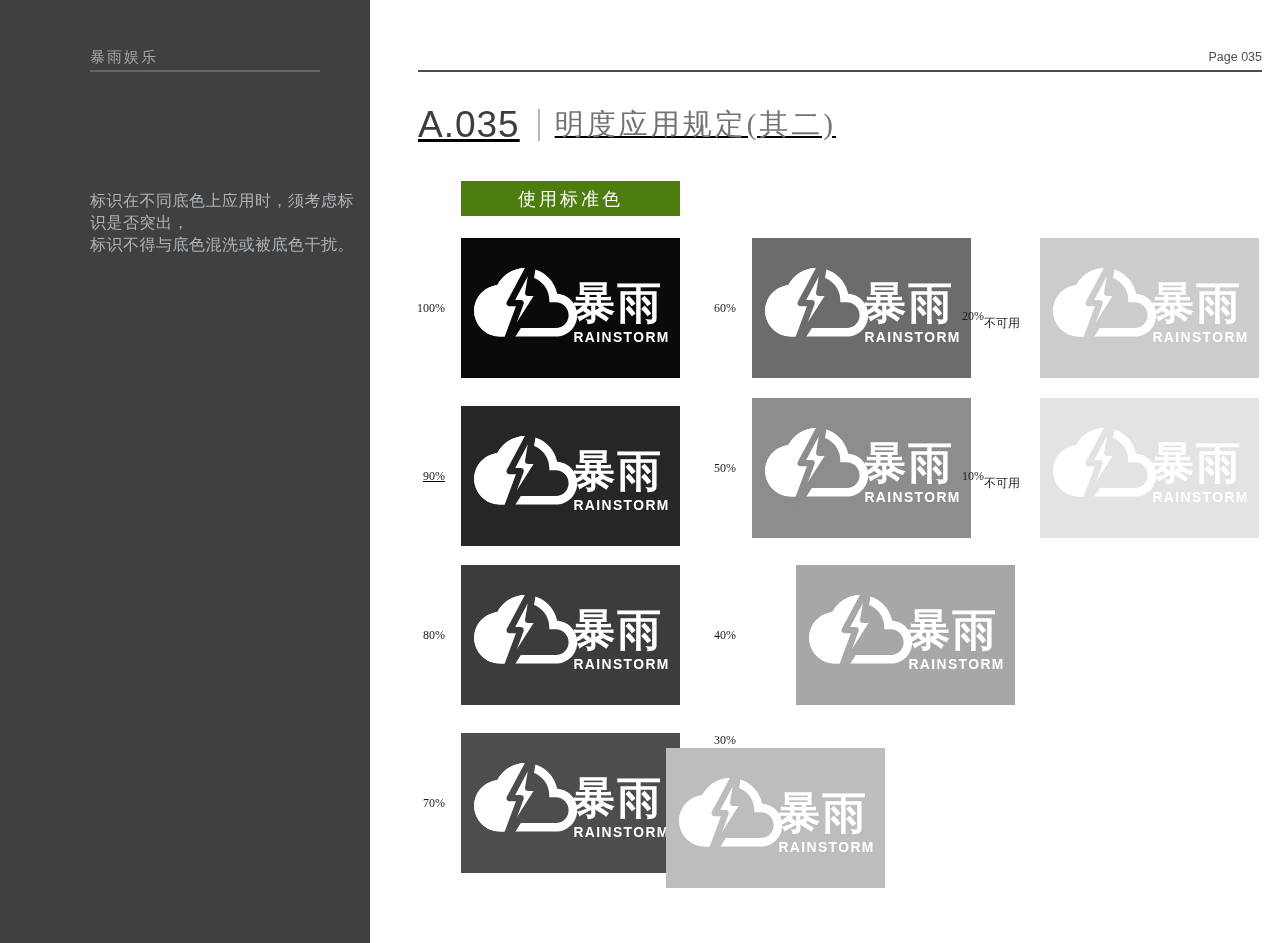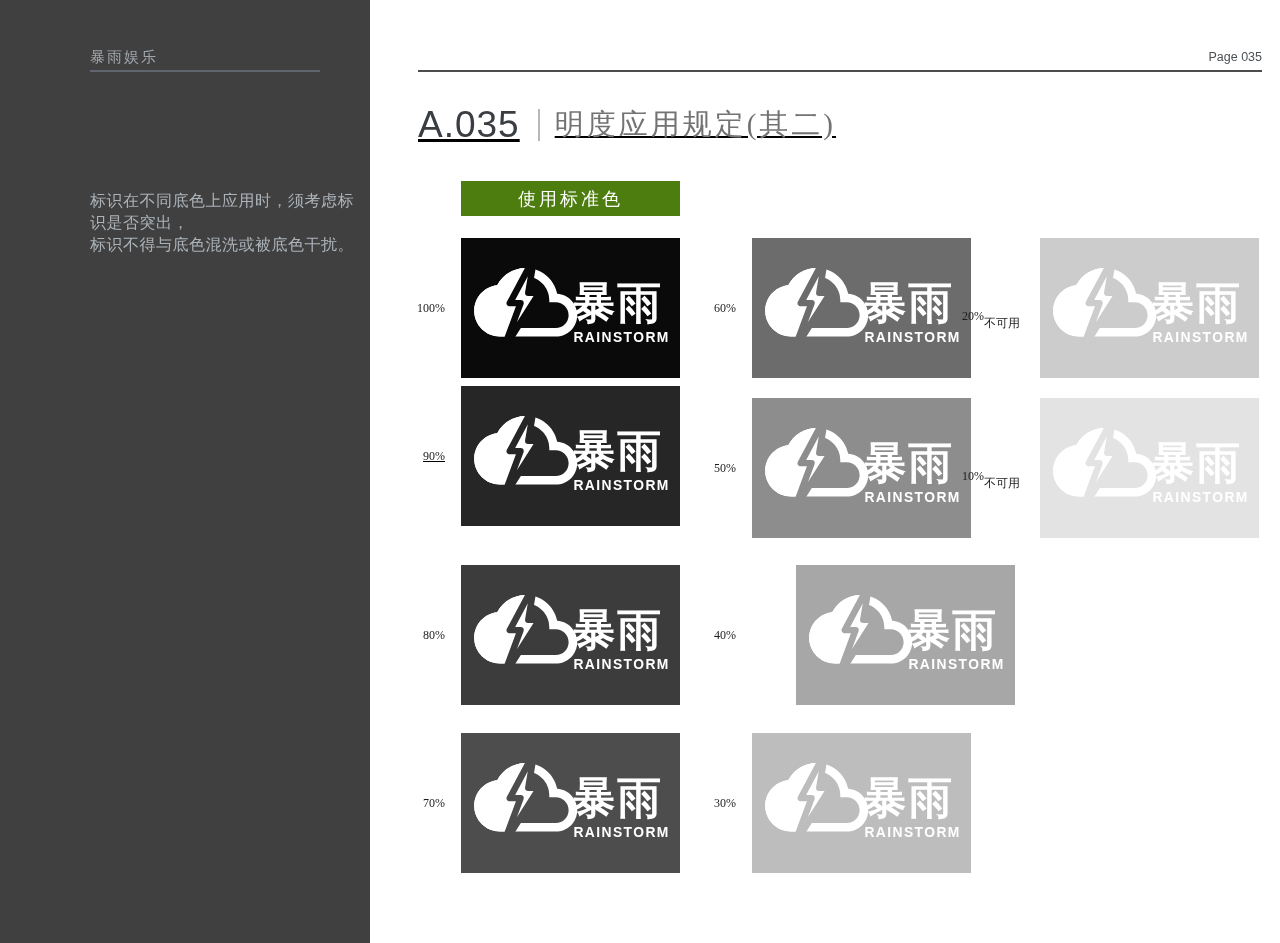--- a/index.html
+++ b/index.html
@@ -115,21 +115,21 @@
 </div>
 
 <div class="cell" style="left:375px;top:238px;">
   <div class="plabel">100%</div>
   <div class="swatch" style="background-color: rgb(10, 10, 10); color: rgb(10, 10, 10);">
     <svg class="logo-svg" width="206" height="124" viewBox="0 0 215 130">
         <use href="#rainstorm-logo"></use>
       </svg>
   </div>
 </div>
-<div class="cell" style="left:375px;top:386px;text-decoration:underline;">
+<div class="cell" style="left:375px;top:406px;text-decoration:underline;">
   <div class="plabel">90%</div>
   <div class="swatch" style="background-color: rgb(38, 38, 38); color: rgb(38, 38, 38);">
     <svg class="logo-svg" width="206" height="124" viewBox="0 0 215 130">
         <use href="#rainstorm-logo"></use>
       </svg>
   </div>
 </div>
 <div class="cell" style="left:375px;top:565px;">
   <div class="plabel">80%</div>
   <div class="swatch" style="background-color: rgb(60, 60, 60); color: rgb(60, 60, 60);">
@@ -164,21 +164,21 @@
   </div>
 </div>
 <div class="cell" style="left:666px;top:565px;gap:44px;">
   <div class="plabel">40%</div>
   <div class="swatch" style="background-color: rgb(167, 167, 167); color: rgb(167, 167, 167);">
     <svg class="logo-svg" width="206" height="124" viewBox="0 0 215 130">
         <use href="#rainstorm-logo"></use>
       </svg>
   </div>
 </div>
-<div class="cell" style="left:666px;top:733px;">
+<div class="cell" style="left:666px;top:733px;flex-direction:column;">
   <div class="plabel">30%</div>
   <div class="swatch" style="background-color: rgb(189, 189, 189); color: rgb(189, 189, 189);">
     <svg class="logo-svg" width="206" height="124" viewBox="0 0 215 130">
         <use href="#rainstorm-logo"></use>
       </svg>
   </div>
 </div>
 
 <div class="cell" style="left:954px;top:238px;">
   <div class="plabel plabel--stack">

